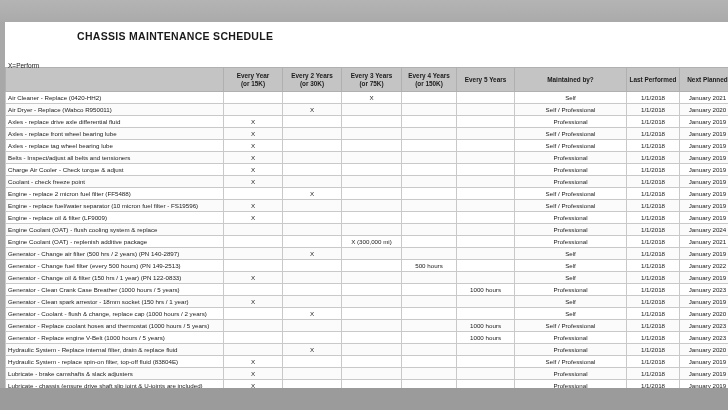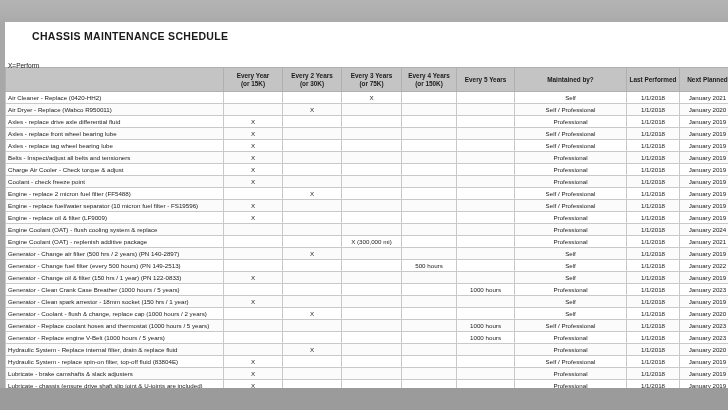--- a/index.html
+++ b/index.html
@@ -38,20 +38,21 @@
     position: absolute;
     left: 5px; top: 22px;
     width: 723px; height: 366px;
     background: #ffffff;
     overflow: hidden;
   }
   .title-row {
     height: 20px;
     padding: 4px 0 0 27px;
     background: #ffffff;
+    margin-left: 45px;
   }
   .title-row .title {
     font-size: 10.5px;
     font-weight: bold;
     color: #1a1a1a;
     letter-spacing: 0.3px;
   }
   .spacer-row { height: 12px; background: #ffffff; }
   .legend-row {
     height: 13px;

